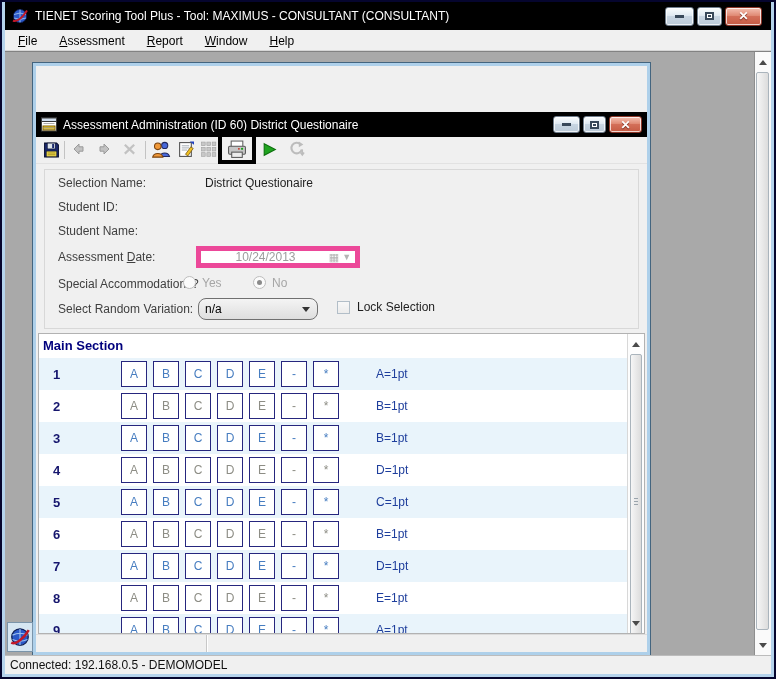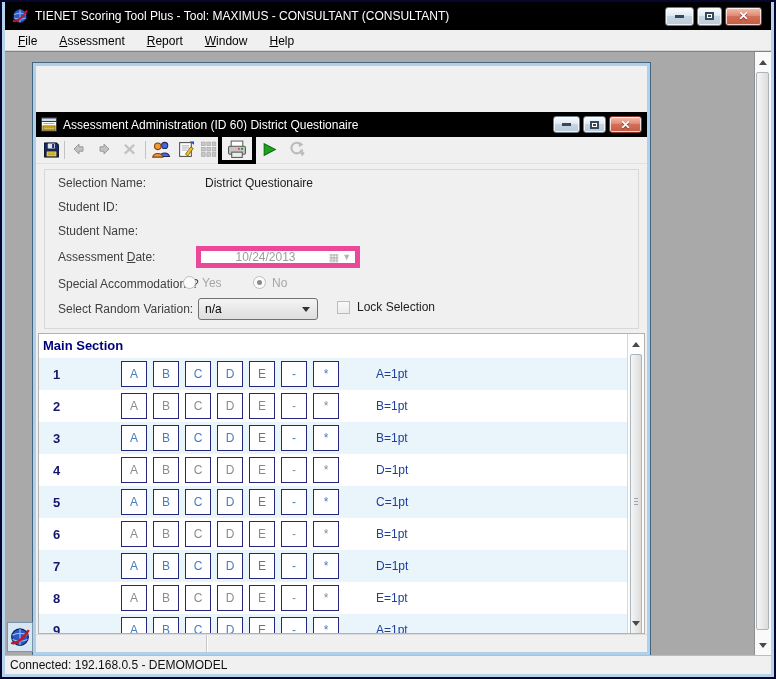--- a/index.html
+++ b/index.html
@@ -67,21 +67,21 @@
   .flabel { position:absolute; left:22px; white-space:nowrap; }
   .fvalue { position:absolute; color:#1e1e1e; white-space:nowrap; }
   .accel-u { text-decoration:underline; }
   .date-field { position:absolute; left:160px; top:82px; width:164px; height:22px; background:#fff;
                 border:5px solid #ec4899; display:flex; align-items:center; color:#9c9c9c;text-align:center; }
   .date-text { padding-left:5px; flex:1 1 auto; }
   .cal-btn { width:30px; height:20px; display:flex; align-items:center; justify-content:center; gap:3px; color:#b4b4b4; font-size:11px; }
   .radio { position:absolute; width:13px; height:13px; border:1px solid #bdbdbd; border-radius:50%; background:#fbfbfb; }
   .radio.sel::after { content:""; position:absolute; left:3px; top:3px; width:5px; height:5px; border-radius:50%; background:#8a8a8a; }
   .rlabel { position:absolute; color:#a6a6a6; }
-  .dropdown { position:absolute; left:162px; top:134px; width:120px; height:22px; border:1px solid #707070; border-radius:3px;
+  .dropdown { position:absolute; left:162px; top:134px; width:120px; height:22px; border:1px solid #707070; border-radius:8px;
               background:linear-gradient(#f4f4f4,#dedede); display:flex; align-items:center; font-size:12px; color:#000; }
   .dropdown .dd-text { padding-left:6px; flex:1 1 auto; }
   .dropdown .dd-arrow { width:0; height:0; border-left:4px solid transparent; border-right:4px solid transparent;
                         border-top:5px solid #333; margin-right:7px; }
   .checkbox { position:absolute; left:301px; top:137px; width:13px; height:13px; border:1px solid #b2bec8;
               background:linear-gradient(#f8f8f8,#ececec); }
   .cblabel { position:absolute; left:321px; top:136px; color:#1e1e1e; }
 
   
   .main-section { position:relative; flex:1 1 auto; margin:0 2px; background:#fff; border:1px solid #b2b2b2; overflow:hidden; }

